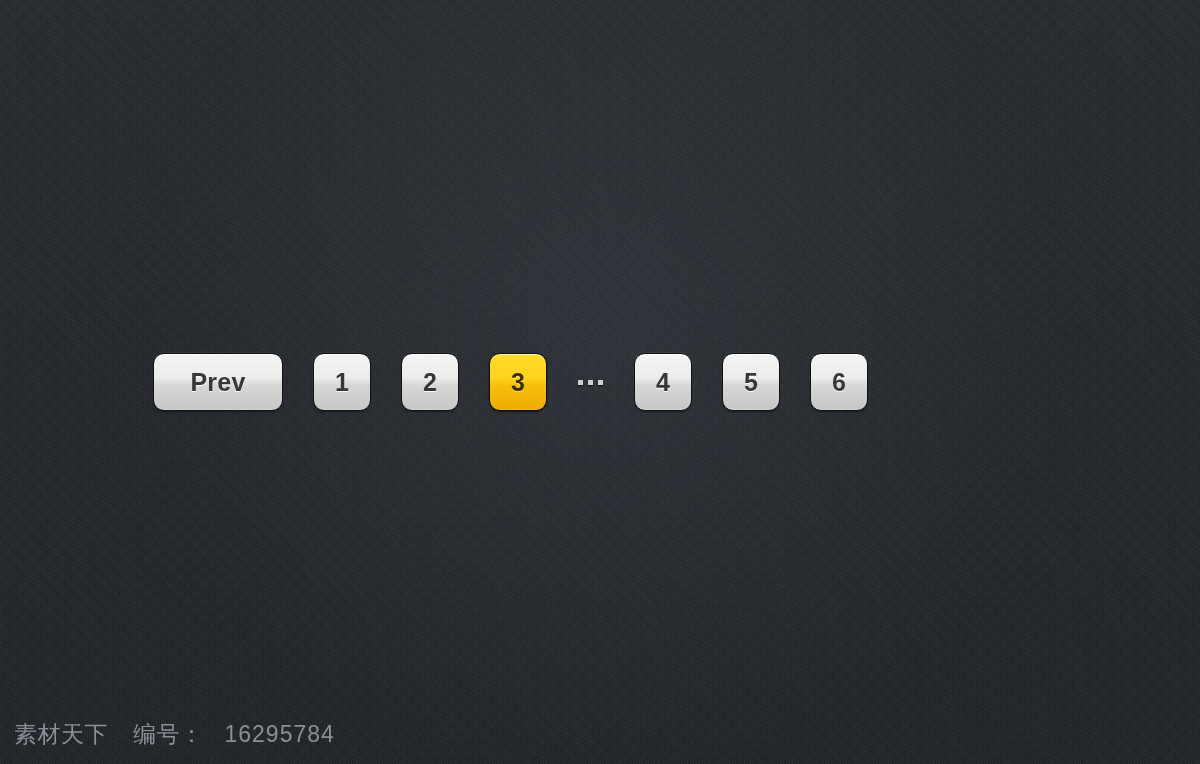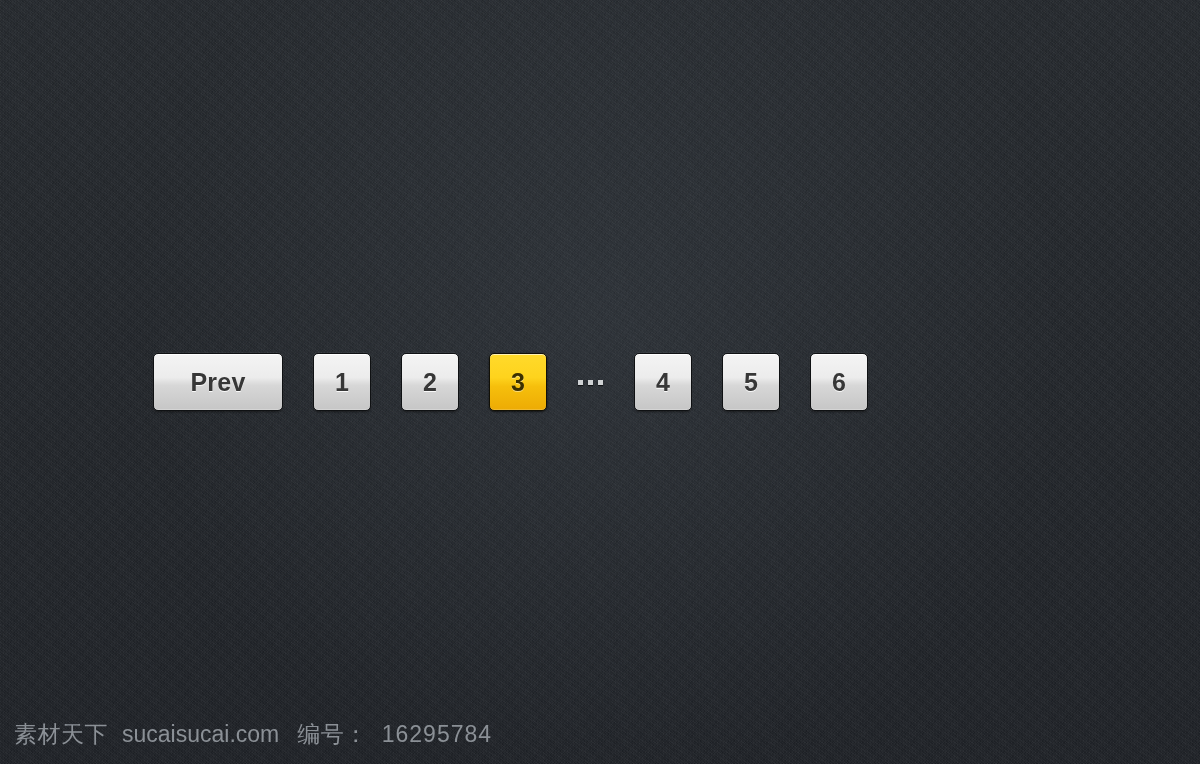--- a/index.html
+++ b/index.html
@@ -49,21 +49,21 @@
     gap: 30px;
   }
 
   .pg-btn {
     position: relative;
     height: 58px;
     box-sizing: border-box;
     display: flex;
     align-items: center;
     justify-content: center;
-    border-radius: 5px;
+    border-radius: 11px;
     border: 1px solid #0f1113;
     font-size: 25px;
     font-weight: bold;
     letter-spacing: .2px;
     cursor: pointer;
     user-select: none;
     background: linear-gradient(to bottom, #f4f4f4 0%, #ececec 42%, #d7d7d7 56%, #c6c6c6 100%);
     color: #373737;
     text-shadow: 0 1px 0 rgba(255,255,255,0.85);
     box-shadow:
@@ -109,21 +109,21 @@
     white-space: nowrap;
   }
 
   
   .watermark {
     position: absolute;
     left: 14px;
     bottom: 14px;
     display: flex;
     align-items: baseline;
-    gap: 14px;
+    gap: 21px;
     color: #8b9096;
     font-size: 23px;
     letter-spacing: .5px;
     user-select: none;
   }
   .watermark .wm-site { letter-spacing: 0; }
   .watermark .wm-idlabel { margin-left: 4px; }
   .watermark .wm-id { letter-spacing: 1px; }
 </style>
 </head>
@@ -167,17 +167,16 @@
 
     <div class="pg-btn square">
       <span>6</span>
     </div>
 
 
   </div>
 
   <div class="watermark">
     <span class="wm-brand">素材天下</span>
-    <span class="wm-site">sucaisucai.com</span>
     <span class="wm-idlabel">编号：</span>
     <span class="wm-id">16295784</span>
   </div>
 </div>
 
 </body></html>

